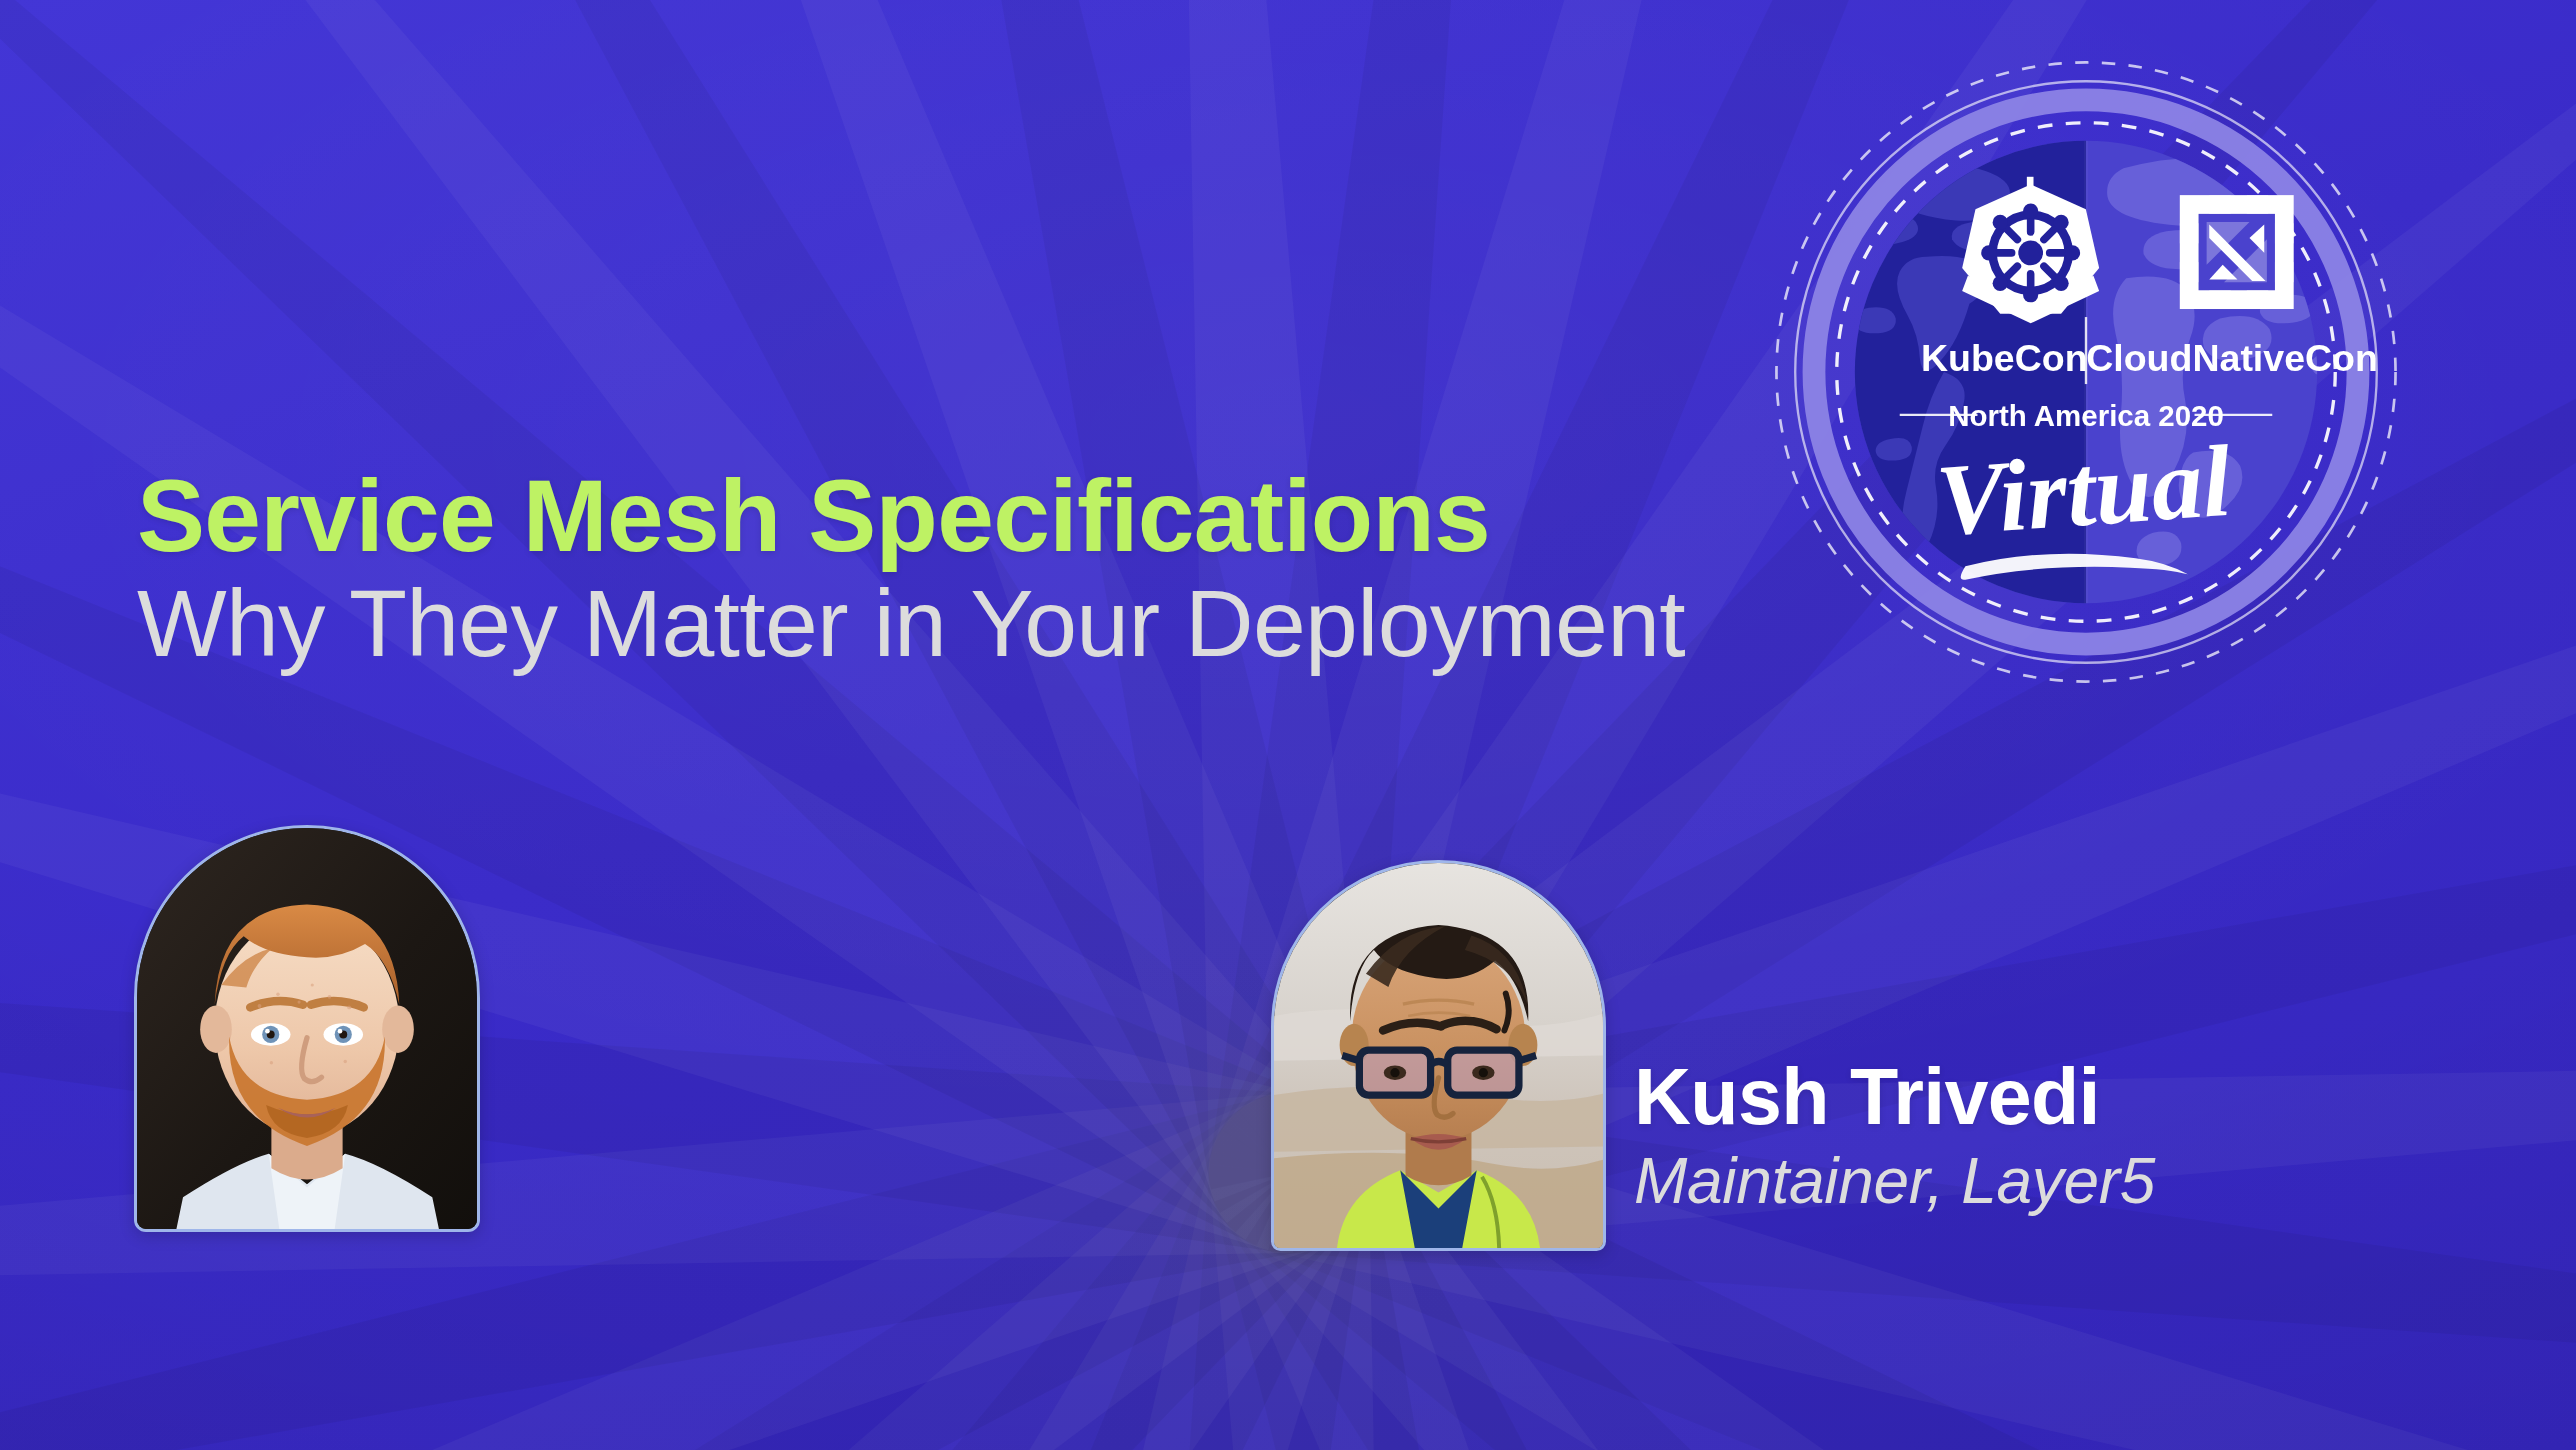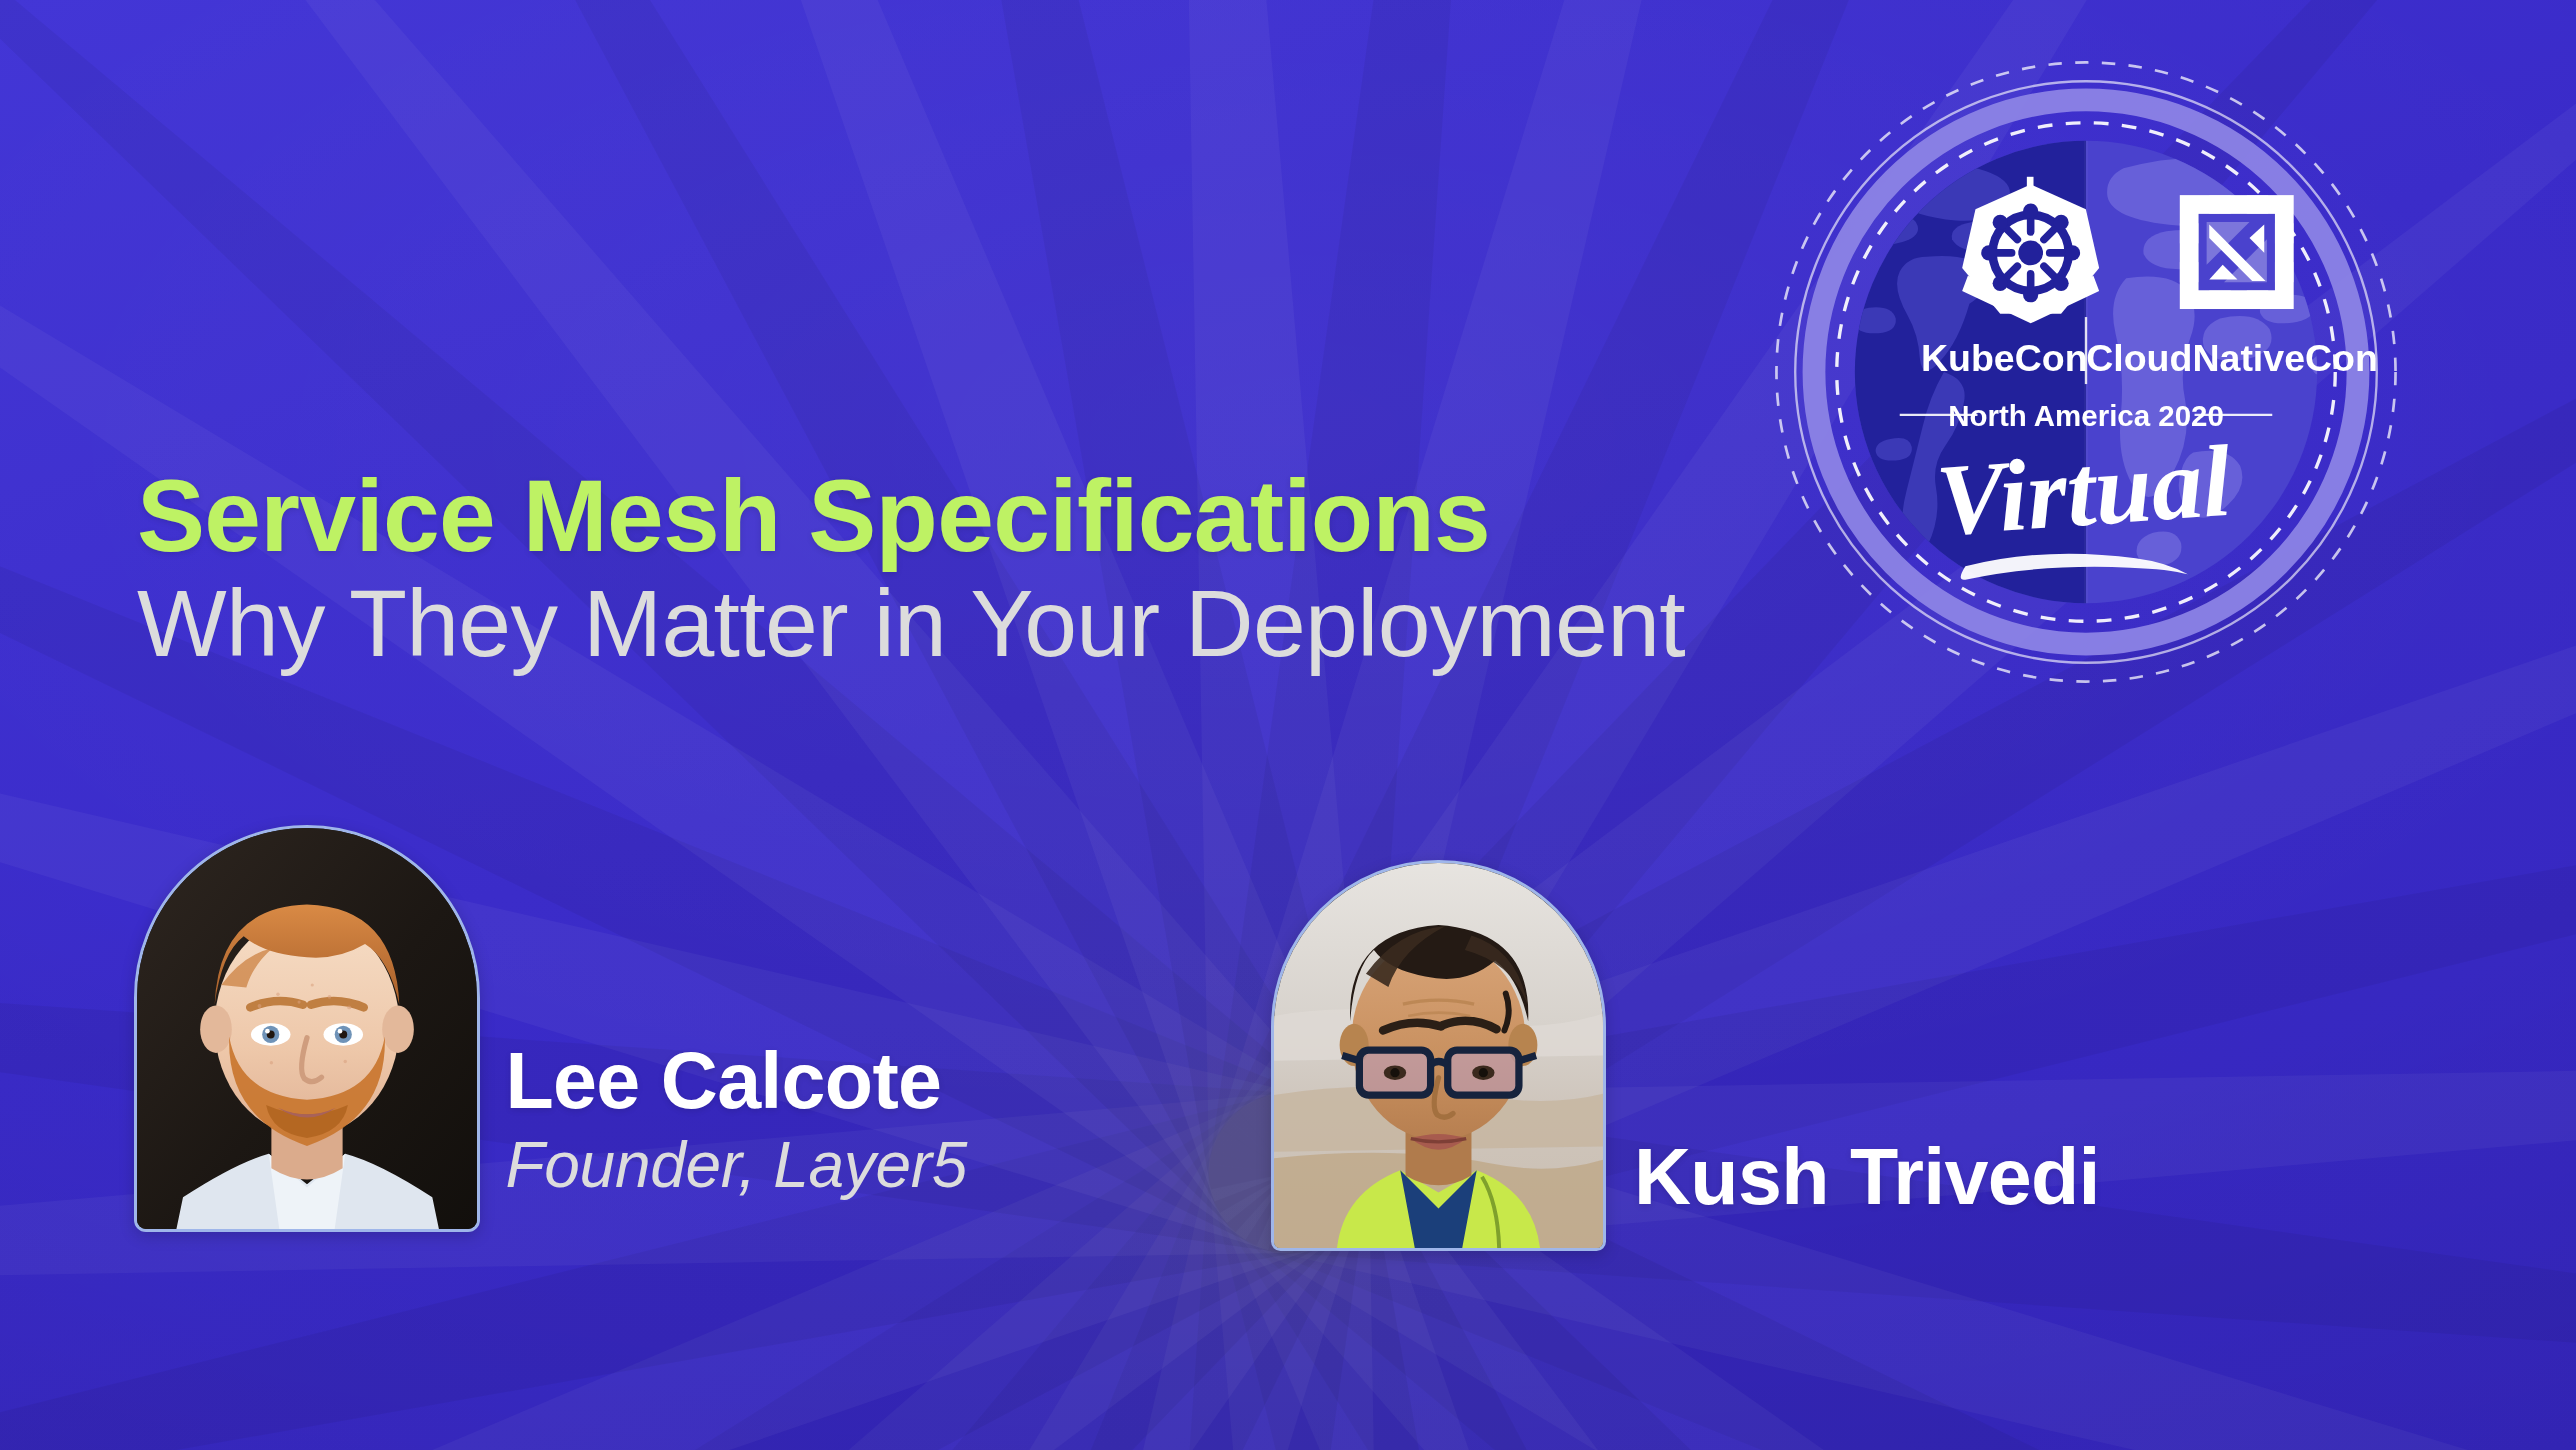--- a/index.html
+++ b/index.html
@@ -262,24 +262,20 @@
             <circle cx="214" cy="252" r="2.6"></circle>
             <circle cx="246" cy="264" r="2.4"></circle>
           <circle cx="292" cy="256" r="2.8"></circle>
             <circle cx="322" cy="272" r="3"></circle>
             <circle cx="204" cy="356" r="2.6"></circle>
           <circle cx="316" cy="354" r="2.6"></circle>
             <circle cx="266" cy="238" r="2.4"></circle>
         </g>
       </svg>
     </div>
-    <div class="speaker-text">
-      <div class="sp-name">Lee Calcote</div>
-      <div class="sp-role">Founder, Layer5</div>
-    </div>
   </div>
 
   <div class="speaker two">
     <div class="photo-frame">
       <svg viewBox="0 0 500 584" preserveAspectRatio="xMidYMid slice">
         <defs>
           <linearGradient id="bg2" x1="0" y1="0" x2="0" y2="1">
             <stop offset="0%" stop-color="#e7e4e0"></stop>
               <stop offset="42%" stop-color="#d7d2cc"></stop>
             <stop offset="62%" stop-color="#cfc6bd"></stop>
@@ -333,20 +329,21 @@
 
         <path d="M208 418 q42 -14 84 0 q-42 34 -84 0 z" fill="#a75b4e"></path>
         <path d="M208 418 q42 10 84 0" stroke="#7e3f36" stroke-width="5" fill="none"></path>
 
         <path d="M196 214 q54 -12 108 0" stroke="#a9753f" stroke-width="5" fill="none" opacity="0.5"></path>
         <path d="M204 232 q46 -10 94 0" stroke="#a9753f" stroke-width="4" fill="none" opacity="0.4"></path>
       </svg>
     </div>
     <div class="speaker-text">
       <div class="sp-name">Kush Trivedi</div>
+      <div class="sp-role">Maintainer, Layer5</div>
     </div>
   </div>
 
   <div class="badge">
     <svg viewBox="0 0 1000 1000">
       <defs>
         <clipPath id="globeClip">
             <circle cx="500" cy="500" r="345"></circle>
           </clipPath>
         <clipPath id="globeLeft">

